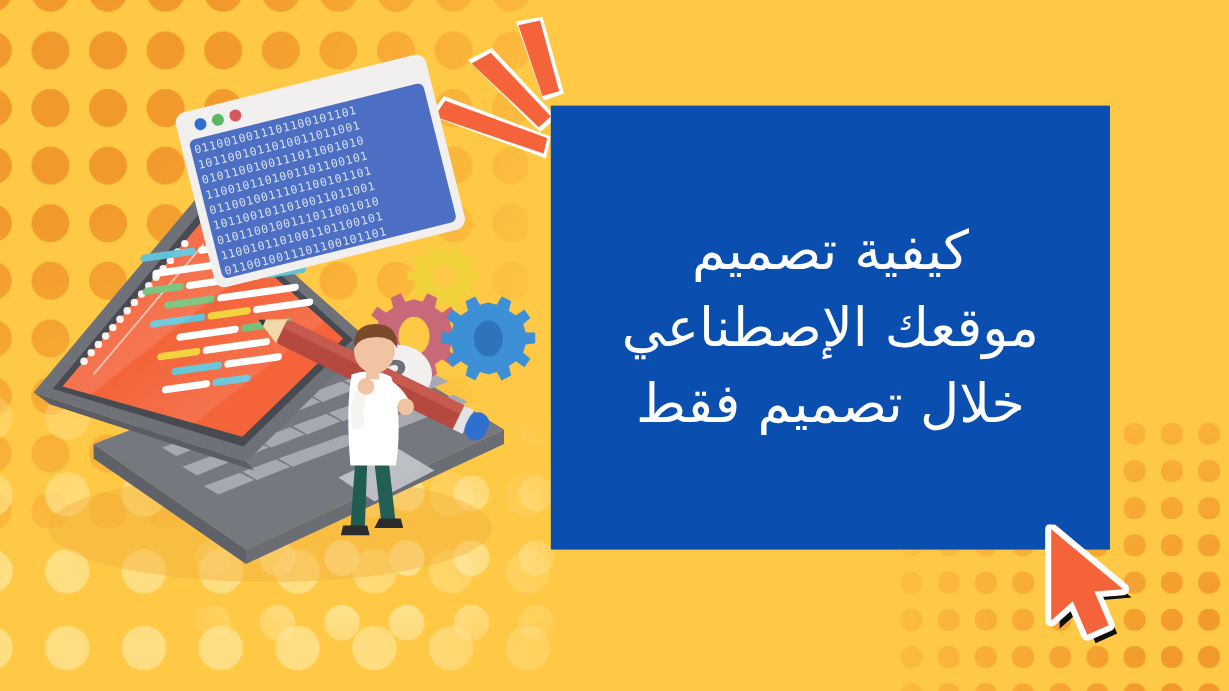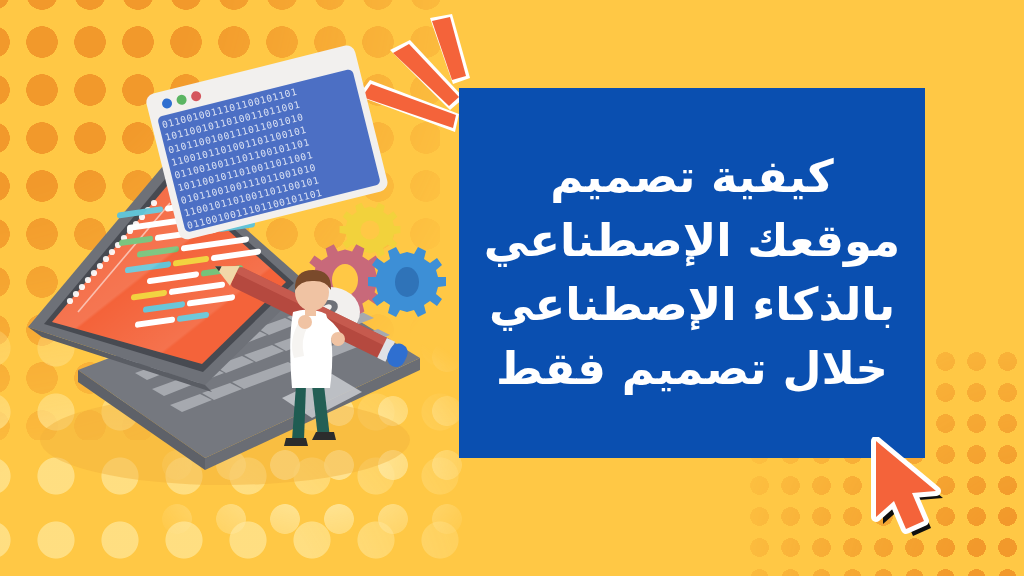--- a/index.html
+++ b/index.html
@@ -52,21 +52,21 @@
   .panel{
     position:absolute;left:459px;top:88px;width:466px;height:370px;
     background:#0A4FB0;
     display:flex;flex-direction:column;align-items:center;justify-content:center;
     box-sizing:border-box;padding:6px 14px;
   }
   .headline{
     direction:rtl;unicode-bidi:bidi-override;
     color:#FFFFFF;
     font-family:"DejaVu Sans","Liberation Sans",sans-serif;
-    font-weight:bold;
+    font-weight:normal;
     font-size:45px;
     line-height:1.42;
     text-align:center;
     white-space:nowrap;
     letter-spacing:0px;
   }
 
   
   .cursor{position:absolute;left:866px;top:437px;width:96px;height:100px;}
 </style>
@@ -287,21 +287,20 @@
 
       <path d="M305 265 L316 265 L316 276 L305 276 Z" fill="#F0C3A3"></path>
       <ellipse cx="312" cy="252" rx="17" ry="19" fill="#F0C3A3"></ellipse>
       <path d="M295 250 Q294 230 313 230 Q332 230 331 250 Q326 240 312 241 Q300 241 295 250 Z" fill="#7A4A2B"></path>
     </g>
   </svg>
 
   <div class="panel">
     <div class="headline">كيفية تصميم</div>
     <div class="headline">موقعك الإصطناعي</div>
-    <div class="headline">بالذكاء الإصطناعي</div>
     <div class="headline">خلال تصميم فقط</div>
   </div>
 
   <svg class="cursor" viewBox="0 0 96 100">
     <g transform="translate(6,4)">
       <path d="M4 0 L4 76 L22 60 L34 88 L52 80 L40 52 L64 50 Z" fill="#0F0F0F" transform="translate(7,7)"></path>
       <path d="M4 0 L4 76 L22 60 L34 88 L52 80 L40 52 L64 50 Z" fill="#FFFFFF" stroke="#FFFFFF" stroke-width="10" stroke-linejoin="round"></path>
       <path d="M4 0 L4 76 L22 60 L34 88 L52 80 L40 52 L64 50 Z" fill="#F4633A"></path>
     </g>
   </svg>

